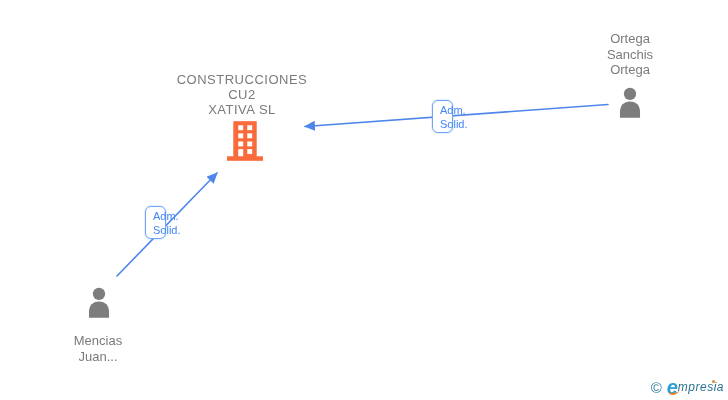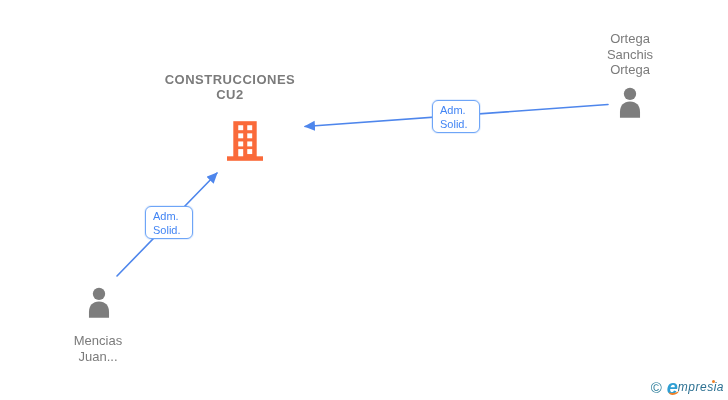--- a/index.html
+++ b/index.html
@@ -5,32 +5,32 @@
   html,body{margin:0;padding:0;background:#ffffff;}
   .canvas{
     position:relative;width:728px;height:400px;background:#ffffff;overflow:hidden;
     font-family:"Liberation Sans","DejaVu Sans",sans-serif;
   }
   .edges{position:absolute;left:0;top:0;width:728px;height:400px;}
 
   .node-label{position:absolute;text-align:center;color:var(--node-text,#7b7b7b);}
   .node-label span{display:block;}
 
-  .company-label{left:150px;top:72px;width:160px;font-size:13px;font-weight:bold;letter-spacing:.5px;line-height:15px;}
+  .company-label{left:162px;top:72px;width:160px;font-size:13px;font-weight:normal;letter-spacing:.5px;line-height:15px;}
   .company-icon{position:absolute;left:227px;top:121px;width:36px;height:40px;}
 
   .person-label{font-size:13px;line-height:15.5px;}
   .label-ortega{left:570px;top:31px;width:120px;}
   .label-mencias{left:38px;top:322px;width:120px;margin-top:11px;}
   .person-icon{position:absolute;width:28px;height:31px;}
   .icon-ortega{left:616px;top:87px;}
   .icon-mencias{left:85px;top:287px;}
 
   .edge-label{
-    position:absolute;width:48px;height:33px;box-sizing:border-box;
+    position:absolute;width:21px;height:33px;box-sizing:border-box;
     background:#ffffff;border:1.5px solid var(--edge-label-border,#6ea5f7);
     border-radius:6px;padding:2px 0 0 7px;
     color:var(--edge-label,#4285f4);font-size:11px;line-height:14px;
     box-shadow:0 0 0 1px rgba(110,165,247,.18);
   }
   .edge-label span{display:block;}
   .edge-label-1{left:432px;top:100px;}
   .edge-label-2{left:145px;top:206px;}
 
   .logo{position:absolute;right:4px;bottom:4px;display:flex;align-items:center;font-style:italic;}
@@ -57,20 +57,21 @@
         <path d="M0,0 L11,5 L0,10 Z" fill="#4e86ec"></path>
       </marker>
     </defs>
     <line x1="608" y1="104.5" x2="305" y2="126.5" stroke-width="1.6" stroke-linecap="round" marker-end="url(#ah)" stroke="#4e86ec"></line>
     <line x1="117" y1="276" x2="217" y2="173" stroke-width="1.6" stroke-linecap="round" marker-end="url(#ah)" stroke="#4e86ec"></line>
   </svg>
 
   <div class="node-label company-label">
     <span>CONSTRUCCIONES</span>
     <span>CU2</span>
+    <span>XATIVA SL</span>
   </div>
   <div class="company-icon">
     <svg width="36" height="40" viewBox="0 0 40 44">
       <g fill="#fa6a3a">
         <rect x="7" y="0" width="26" height="40"></rect>
         <rect x="0" y="39" width="40" height="5"></rect>
       </g>
       <g fill="#ffffff">
         <rect x="12.5" y="4.5" width="5.5" height="5.5"></rect>
         <rect x="22.5" y="4.5" width="5.5" height="5.5"></rect>

